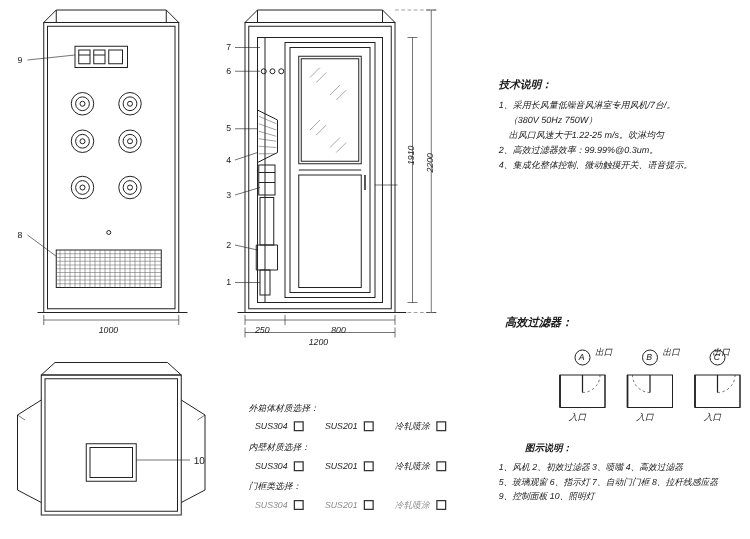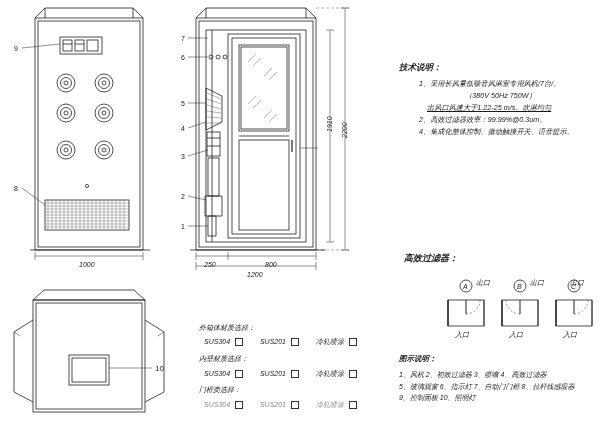--- a/index.html
+++ b/index.html
@@ -8,21 +8,21 @@
     background:#ffffff;
     font-family:"Liberation Sans", sans-serif;
     color:#1a1a1a;
     overflow:hidden;
     position:relative;
   }
   .sheet{position:absolute;left:0;top:0;width:600px;height:431px;}
   .lbl{position:absolute;font-size:7px;line-height:9px;white-space:nowrap;}
   .lbl-it{font-style:italic;}
   .txtblock{position:absolute;font-size:7.2px;line-height:12px;white-space:nowrap;}
-  .txtblock div{white-space:nowrap;margin-left:20px;}
+  .txtblock div{white-space:nowrap;}
   .ital{font-style:italic;}
   .sec-title{position:absolute;font-size:8.5px;font-weight:bold;white-space:nowrap;}
   .chk{display:inline-block;width:6px;height:6px;border:1px solid #333;vertical-align:middle;margin:0 3px 1px 3px;background:#fff;}
   .matrow{position:absolute;font-size:7px;line-height:11px;white-space:nowrap;}
   svg{display:block;}
   .legendbox{position:absolute;font-size:7px;line-height:11.5px;white-space:nowrap;}
 </style>
 </head>
 <body>
 
@@ -255,22 +255,22 @@
   <div class="lbl lbl-it" style="left:79px;top:260px;">1000</div>
   <div class="lbl lbl-it" style="left:204px;top:260px;">250</div>
   <div class="lbl lbl-it" style="left:265px;top:260px;">800</div>
   <div class="lbl lbl-it" style="left:247px;top:270px;">1200</div>
   <div class="lbl lbl-it" style="left:325px;top:132px;transform:rotate(-90deg);transform-origin:left top;">1910</div>
   <div class="lbl lbl-it" style="left:340px;top:138px;transform:rotate(-90deg);transform-origin:left top;">2200</div>
 
   <div class="sec-title ital" style="left:399px;top:62px;font-family:Liberation Serif, serif;">技术说明：</div>
   <div class="txtblock ital" style="left:399px;top:78px;">
     <div>1、采用长风量低噪音风淋室专用风机/7台/。</div>
-    <div style="padding-left:8px;text-align:center;">（380V 50Hz  750W）</div>
-    <div style="padding-left:8px;text-decoration:underline;">出风口风速大于1.22-25 m/s。吹淋均匀</div>
+    <div style="padding-left:8px;">（380V 50Hz  750W）</div>
+    <div style="padding-left:8px;">出风口风速大于1.22-25 m/s。吹淋均匀</div>
     <div>2、高效过滤器效率：99.99%@0.3um。</div>
     <div>4、集成化整体控制、微动触摸开关、语音提示。</div>
   </div>
 
   <div class="sec-title ital" style="left:404px;top:252px;font-size:9px;">高效过滤器：</div>
 
   <div class="lbl ital" style="left:463px;top:282px;">A</div>
   <div class="lbl ital" style="left:476px;top:278px;">出口</div>
   <div class="lbl ital" style="left:455px;top:330px;">入口</div>
 
@@ -311,20 +311,20 @@
     <span>SUS304</span>
     <span class="chk"></span>
     <span style="display:inline-block;width:10px;"></span>
     <span>SUS201</span>
     <span class="chk"></span>
     <span style="display:inline-block;width:10px;"></span>
     <span>冷轧喷涂</span>
     <span class="chk"></span>
   </div>
 
-  <div class="sec-title ital" style="left:399px;top:354px;font-size:7.5px;">图示说明：</div>
+  <div class="sec-title ital" style="left:420px;top:354px;font-size:7.5px;">图示说明：</div>
   <div class="legendbox ital" style="left:399px;top:369px;">
     <div>1、风机   2、初效过滤器   3、喷嘴    4、高效过滤器</div>
     <div>5、玻璃观窗  6、指示灯   7、自动门门框   8、拉杆线感应器</div>
     <div>9、控制面板   10、照明灯</div>
   </div>
 
 </div>
 
 </body></html>

